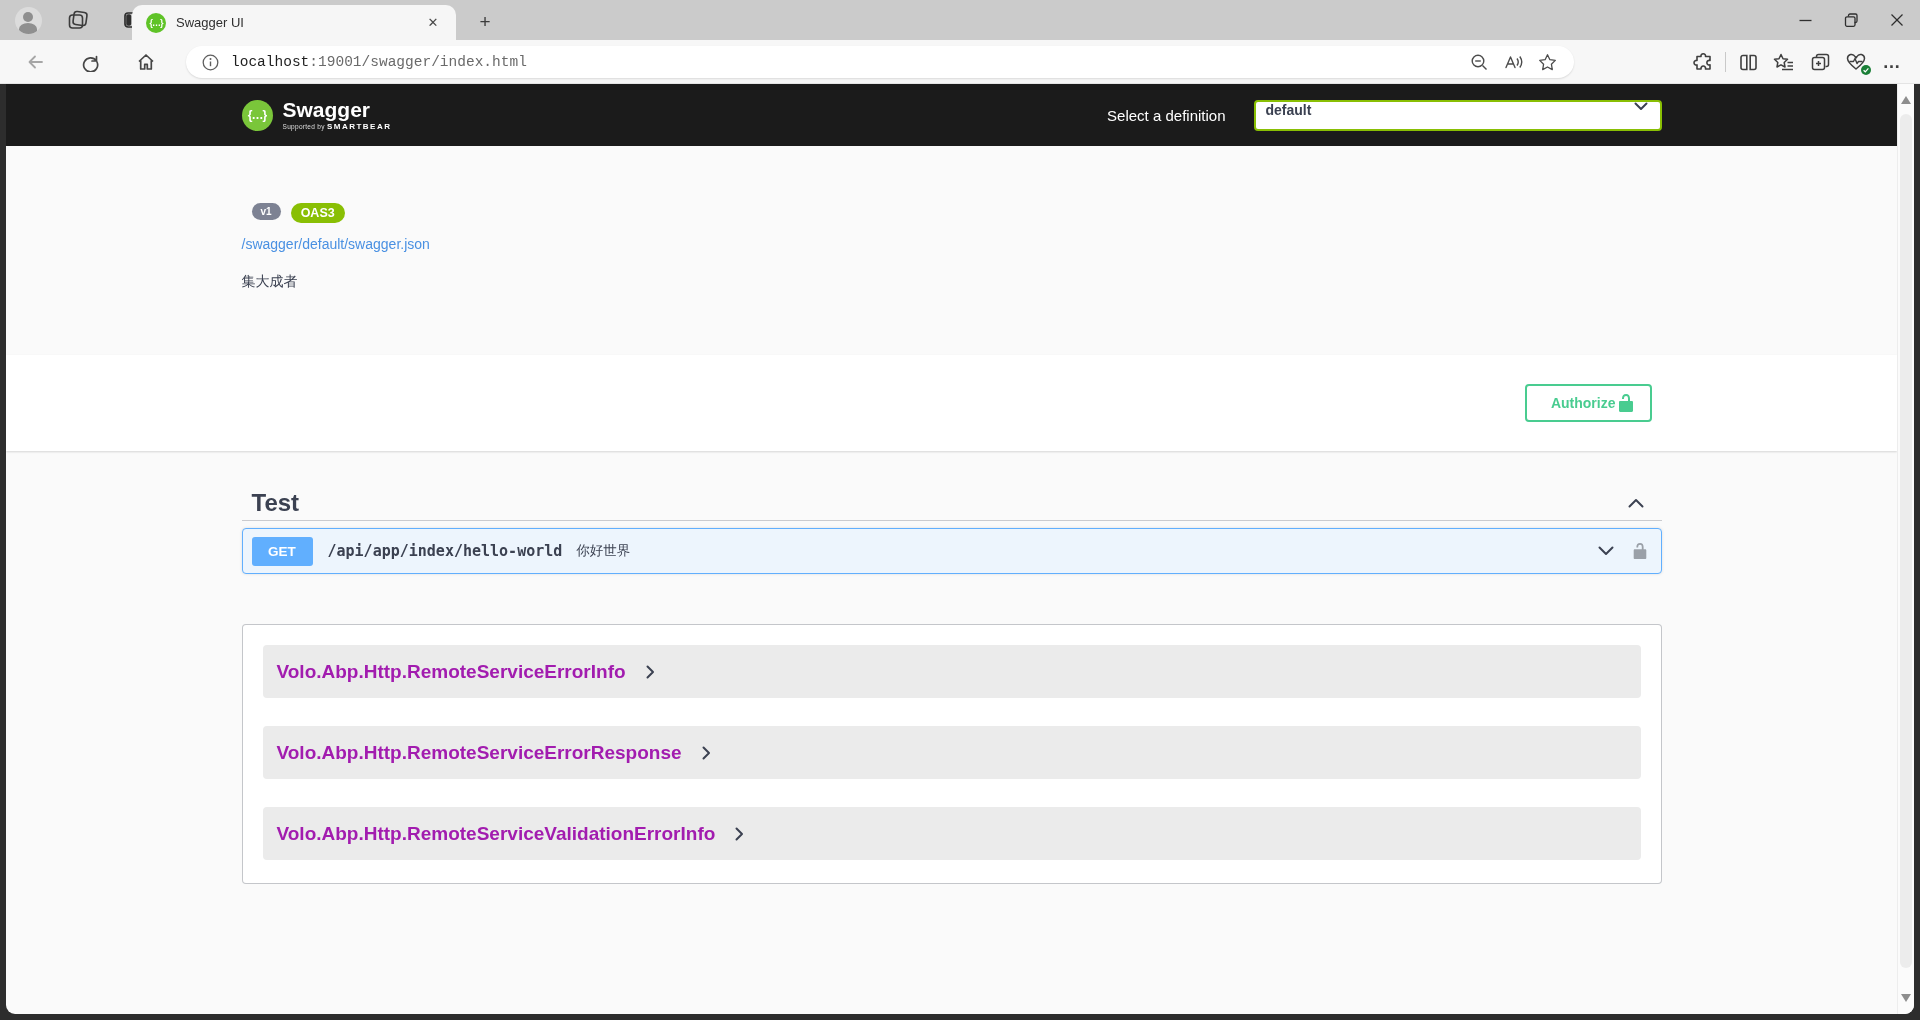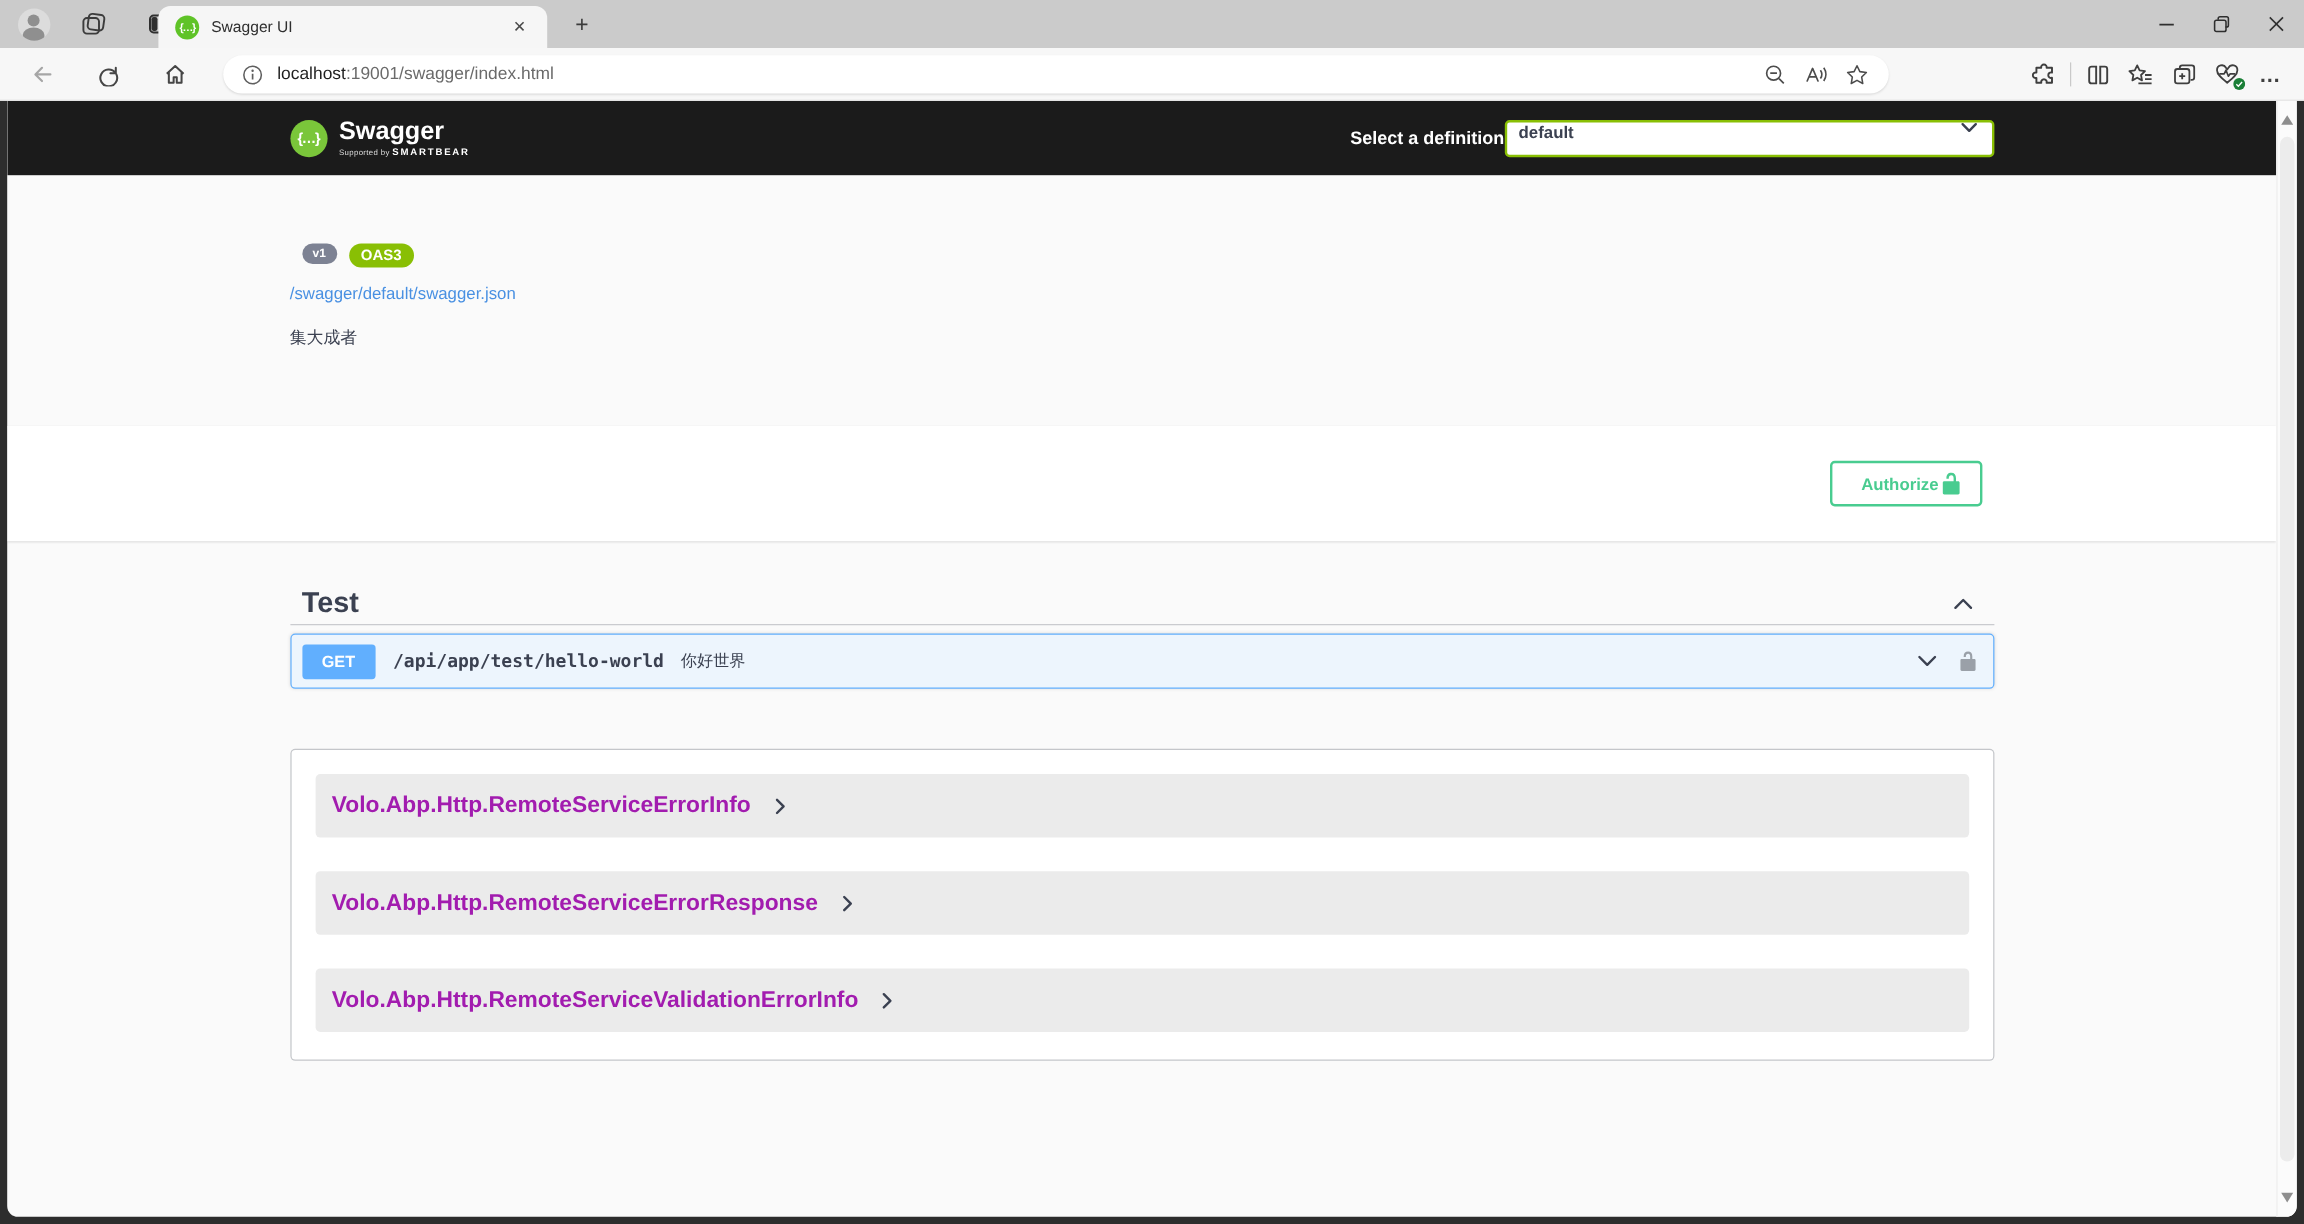--- a/index.html
+++ b/index.html
@@ -20,21 +20,21 @@
   .favicon { width:20px; height:20px; border-radius:50%; background:#5fc327; color:#fff; font-size:9px; font-weight:bold; display:flex; align-items:center; justify-content:center; letter-spacing:-1px; }
   .tab-title { font-size:13px; color:#2f2f2f; margin-left:10px; flex:1; white-space:nowrap; overflow:hidden; }
   .tab-close { width:22px; height:22px; display:flex; align-items:center; justify-content:center; font-size:13px; color:#4a4a4a; border-radius:4px; }
   .newtab-btn { position:absolute; left:470px; top:8px; width:30px; height:28px; display:flex; align-items:center; justify-content:center; font-size:19px; color:#3c3c3c; }
 
   .win-controls { position:absolute; right:0; top:0; height:40px; display:flex; }
   .win-btn { width:46px; height:40px; display:flex; align-items:center; justify-content:center; color:#2f2f2f; }
 
   .toolbar { position:absolute; top:40px; left:0; width:1920px; height:44px; background:#f7f7f7; border-bottom:1px solid #e4e4e4; }
   .nav-icon { position:absolute; top:2px; width:40px; height:40px; display:flex; align-items:center; justify-content:center; color:#494949; }
-  .addr-bar { position:absolute; left:186px; top:6px; width:1388px; height:32px; background:#ffffff; border-radius:16px; box-shadow:0 1px 2px rgba(0,0,0,.12); display:flex; align-items:center; padding:0 10px 0 16px; }
+  .addr-bar { position:absolute; left:186px; top:6px; width:1388px; height:32px; background:#ffffff; border-radius:16px; box-shadow:0 1px 2px rgba(0,0,0,.12); display:flex; align-items:center; padding:0 10px 0 16px;font-family:Liberation Mono, monospace; }
   .addr-url { font-size:14.5px; color:#6a6a6a; margin-left:12px; flex:1; white-space:nowrap; overflow:hidden; }
   .addr-url .host { color:#1f1f1f; }
   .addr-icon { width:34px; height:30px; display:flex; align-items:center; justify-content:center; color:#4c4c4c; }
   .tb-right { position:absolute; right:10px; top:2px; height:40px; display:flex; align-items:center; }
   .tb-right .ric { width:36px; height:36px; display:flex; align-items:center; justify-content:center; color:#3f3f3f; position:relative; }
   .tb-divider { width:1px; height:20px; background:#c9c9c9; margin:0 4px; }
   .dots { font-size:18px; font-weight:bold; color:#3f3f3f; letter-spacing:1px; }
 
   
   .content { position:absolute; left:6px; top:84px; width:1908px; height:930px; background:#fafafa; border-radius:0 0 9px 9px; overflow:hidden; }
@@ -51,21 +51,21 @@
   
   .sw-topbar { height:62px; background:#1b1b1b; display:flex; align-items:center; }
   .sw-topbar .container { display:flex; align-items:center; justify-content:space-between; }
   .logo { display:flex; align-items:center; }
   .logo-circle { width:31px; height:31px; border-radius:50%; background:#7ac63a; color:#fff; font-size:12px; font-weight:bold; display:flex; align-items:center; justify-content:center; letter-spacing:-1px; }
   .logo-texts { margin-left:10px; display:flex; flex-direction:column; }
   .logo-word { color:#ffffff; font-size:21px; font-weight:bold; line-height:21px; }
   .logo-tag { color:#dedede; font-size:6.5px; margin-top:2px; letter-spacing:.3px; }
   .logo-tag b { font-size:8px; letter-spacing:1.5px; color:#ffffff; }
   .def-area { display:flex; align-items:center; }
-  .def-label { color:#ffffff; font-size:15px; font-weight:bold; margin-right:0; }
+  .def-label { color:#ffffff; font-size:15px; font-weight:normal; margin-right:28px; }
   .def-select { width:408px; height:31px; background:#ffffff; border:2px solid #89bf04; border-radius:4px; display:flex; align-items:flex-start; justify-content:space-between; padding:0 12px 0 10px; }
   .def-select .val { font-size:14px; font-weight:bold; color:#3b4151; }
 
   
   .info-section { height:209px; padding-top:52px; }
   .title-row { display:flex; align-items:flex-start; }
   .api-title { font-size:34px; font-weight:bold; color:#3b4151; line-height:38px; letter-spacing:.2px; }
   .badge { border-radius:57px; color:#ffffff; margin-left:10px; margin-top:5px; }
   .badge-version { background:#7d8293; font-size:10px; font-weight:bold; padding:3px 9px; }
   .badge-oas { background:#89bf04; font-size:12.5px; font-weight:bold; padding:3px 10px; }
@@ -295,21 +295,21 @@
           <div class="tag-title">Test</div>
           <span class="chev">
             <svg width="16" height="10" viewBox="0 0 16 10" fill="none" stroke="#3b4151" stroke-width="2" stroke-linecap="round" stroke-linejoin="round">
                 <path d="M1.5 8.5 L8 2 L14.5 8.5"></path>
               </svg>
           </span>
         </div>
 
         <div class="opblock">
           <div class="method-badge">GET</div>
-          <div class="op-path">/api/app/test/hello-world</div>
+          <div class="op-path">/api/app/index/hello-world</div>
           <div class="op-summary">你好世界</div>
           <div class="op-right">
             <span class="chev">
               <svg width="16" height="10" viewBox="0 0 16 10" fill="none" stroke="#3b4151" stroke-width="2" stroke-linecap="round" stroke-linejoin="round">
                   <path d="M1.5 1.5 L8 8 L14.5 1.5"></path>
                 </svg>
             </span>
             <svg width="18" height="18" viewBox="0 0 20 20">
               <path fill="#9aa0a8" d="M15.8 8H14V5.6C14 2.7 12.7 1 10.1 1 7.3 1 6 2.7 6 5.6V6h2v-.4C8 3.8 8.8 3 10.1 3c1.3 0 1.9.8 1.9 2.6V8H4.2C3.5 8 3 8.5 3 9.2v8.6c0 .7.5 1.2 1.2 1.2h11.6c.7 0 1.2-.5 1.2-1.2V9.2c0-.7-.5-1.2-1.2-1.2z"></path>
             </svg>

